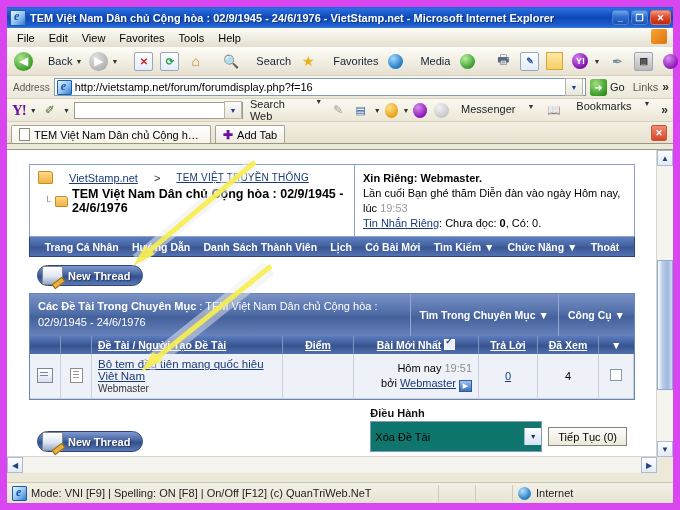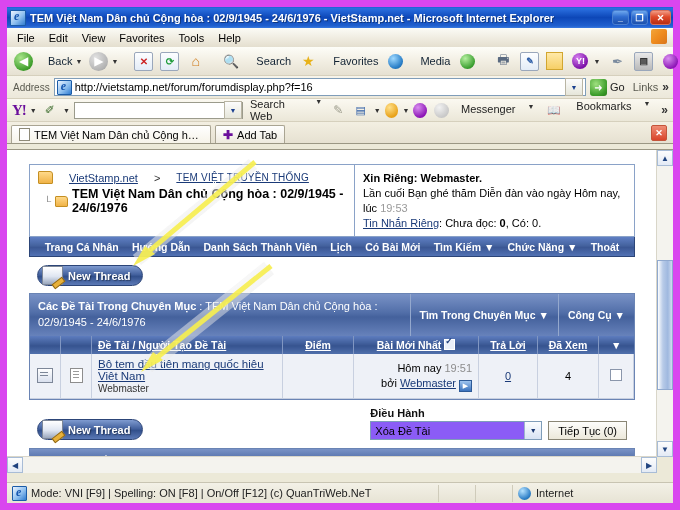--- a/index.html
+++ b/index.html
@@ -294,21 +294,21 @@
   .paperic:after{content:"";position:absolute;left:2px;top:2px;width:6px;height:1px;background:#9a9a9a;box-shadow:0 3px 0 #9a9a9a,0 6px 0 #9a9a9a;}
   .hdrchk { width:9px;height:9px;border:1px solid #fff;background:#e9eef8;display:inline-block;vertical-align:-1px;position:relative;}
   .hdrchk:after{content:"✓";position:absolute;left:0px;top:-4px;font-size:9px;color:#1a3a78;}
 
   
   .modrow { display:flex; align-items:flex-end; justify-content:space-between; margin: 7px 8px 8px 8px; }
   .modright { text-align:left; }
   .modlabel { font-size:11px; font-weight:bold; color:#111; margin-bottom:2px; }
   .modctrls { display:flex; align-items:center; gap:6px; }
   .select {
-    height: 19px; min-width: 150px; background:#8b5cf6; border:1px solid #7f9db9;
+    height: 31px; min-width: 150px; background:#0f766e; border:1px solid #7f9db9;
     display:flex; align-items:center; justify-content:space-between;
     font-size:11px; padding: 0 0 0 4px; box-sizing:border-box;
   }
   .select .arw {
     width:16px; height:17px; margin:0;
     background: linear-gradient(to bottom,#fcfdff,#d7e3f3);
     border-left:1px solid #9db4cd; display:flex;align-items:center;justify-content:center;
     font-size:7px;color:#16356f;
   }
   .btn {

